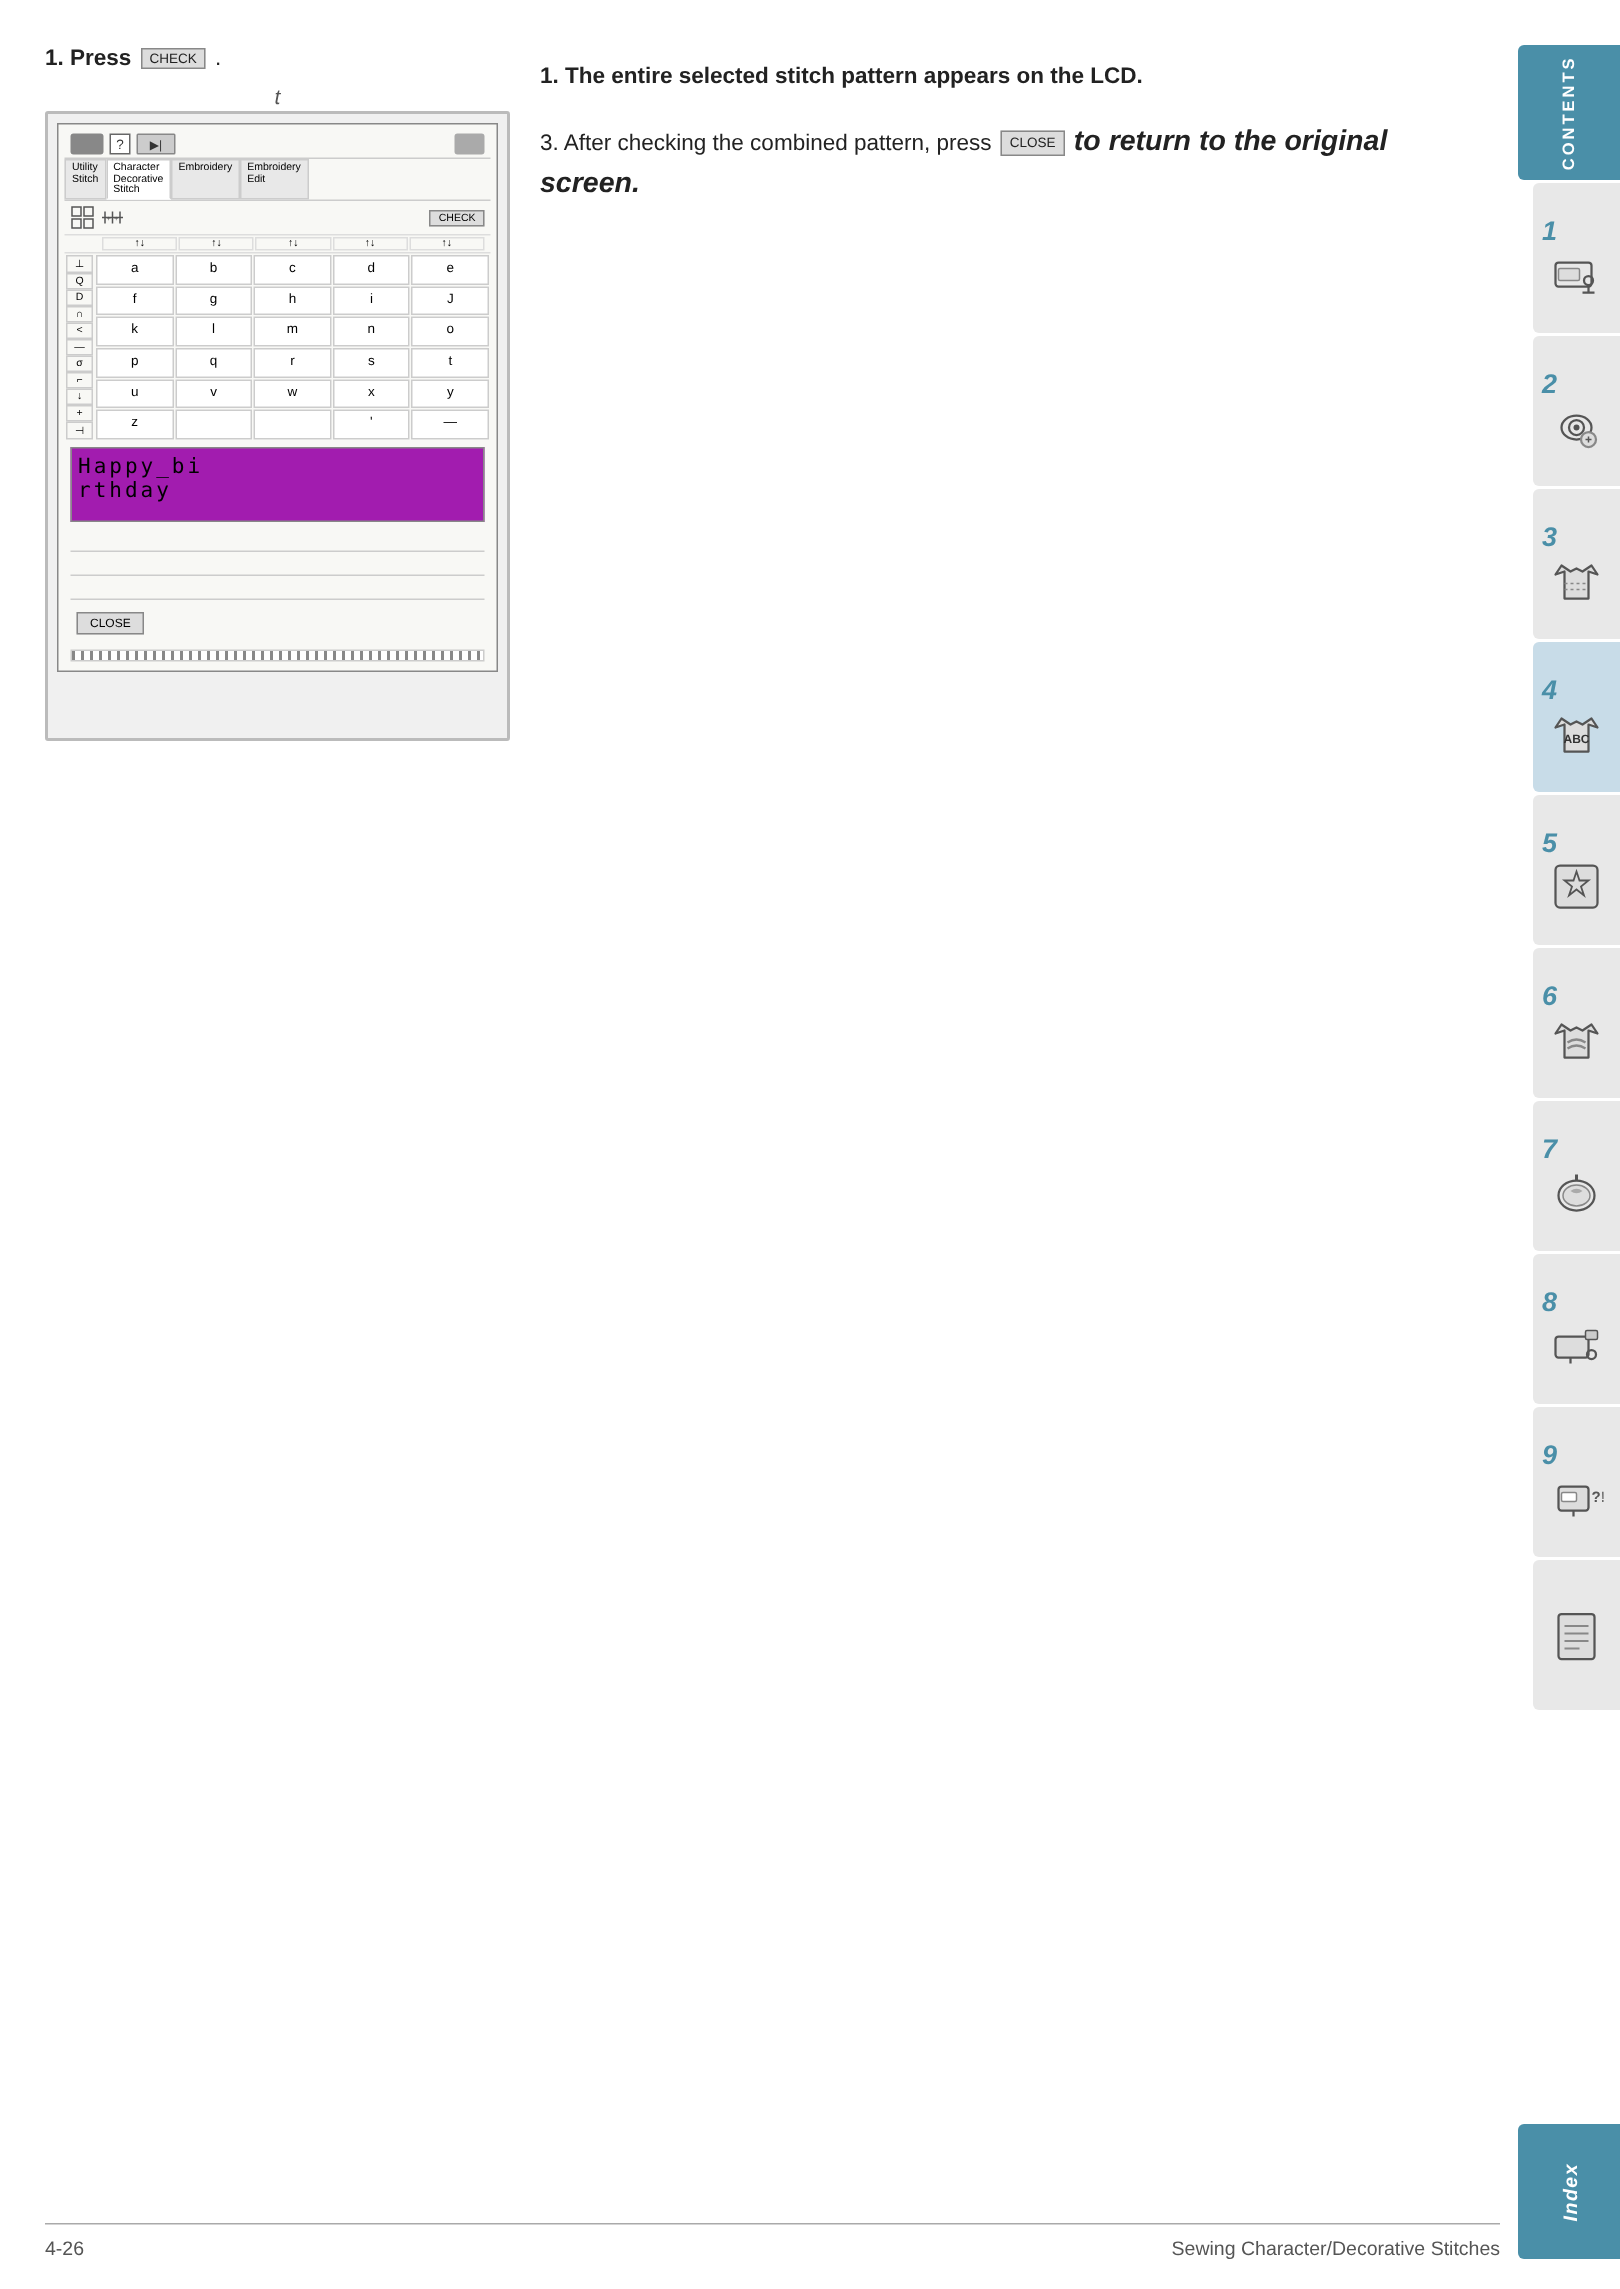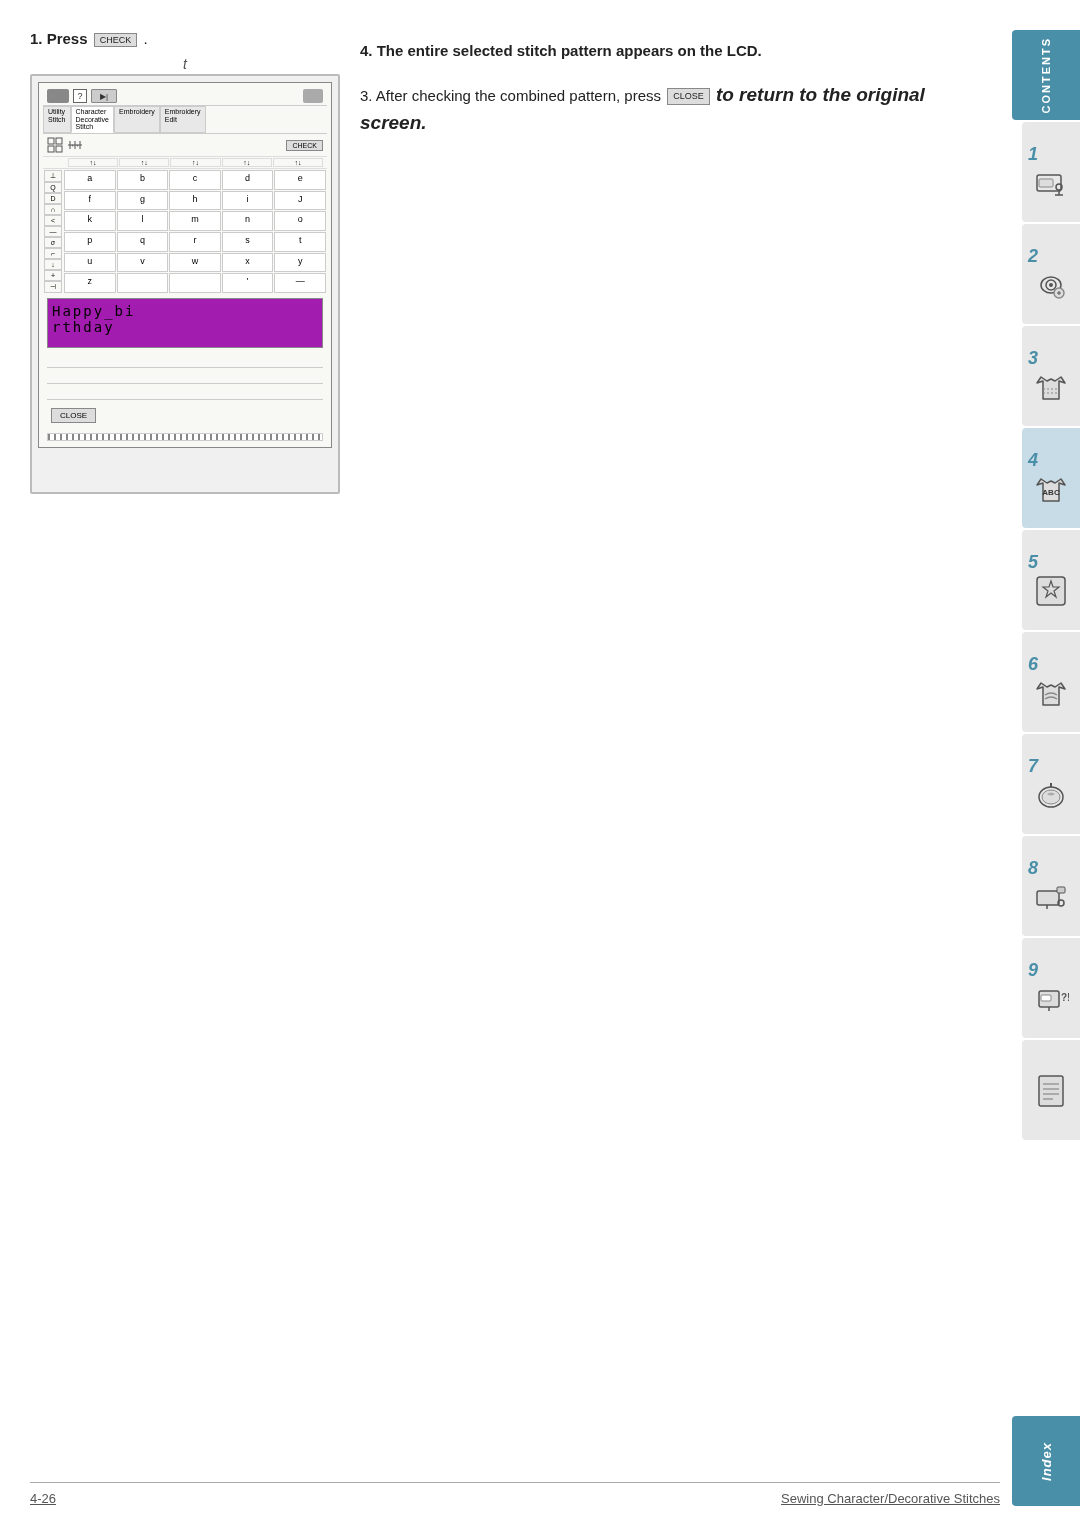--- a/index.html
+++ b/index.html
@@ -253,21 +253,20 @@
       position: absolute;
       bottom: 20px;
       left: 30px;
       right: 80px;
       border-top: 1px solid #aaa;
       padding-top: 8px;
       display: flex;
       justify-content: space-between;
       font-size: 13px;
       color: #555;
-      text-decoration: underline;
     }
 
     
     .tab-svg {
       width: 36px;
       height: 36px;
     }
   </style>
 </head>
 <body>
@@ -516,21 +515,21 @@
 
           <div style="height:8px;background:repeating-linear-gradient(90deg,#888 0,#888 2px,#fff 2px,#fff 6px);margin:2px 4px;border:1px solid #ccc;"></div>
 
         </div>
       </div>
     </div>
 
     <div class="right-column" style="padding-top:20px;">
 
       <div class="step">
-        <span style="font-size:15px;color:#222;font-weight:bold;">4.  The entire selected stitch pattern appears on the LCD.</span>
+        <span style="font-size:15px;color:#222;font-weight:bold;">1.  The entire selected stitch pattern appears on the LCD.</span>
       </div>
 
       <div class="step">
         <span style="font-size:15px;color:#222;font-weight:normal;">3.  After checking the combined pattern, press</span>
         <span class="inline-btn" style="font-size:9px;">CLOSE</span>
         <span style="font-size:19px;color:#222;font-weight:bold;font-style:italic;">to return to the original screen.</span>
       </div>
 
     </div>
   </div>

